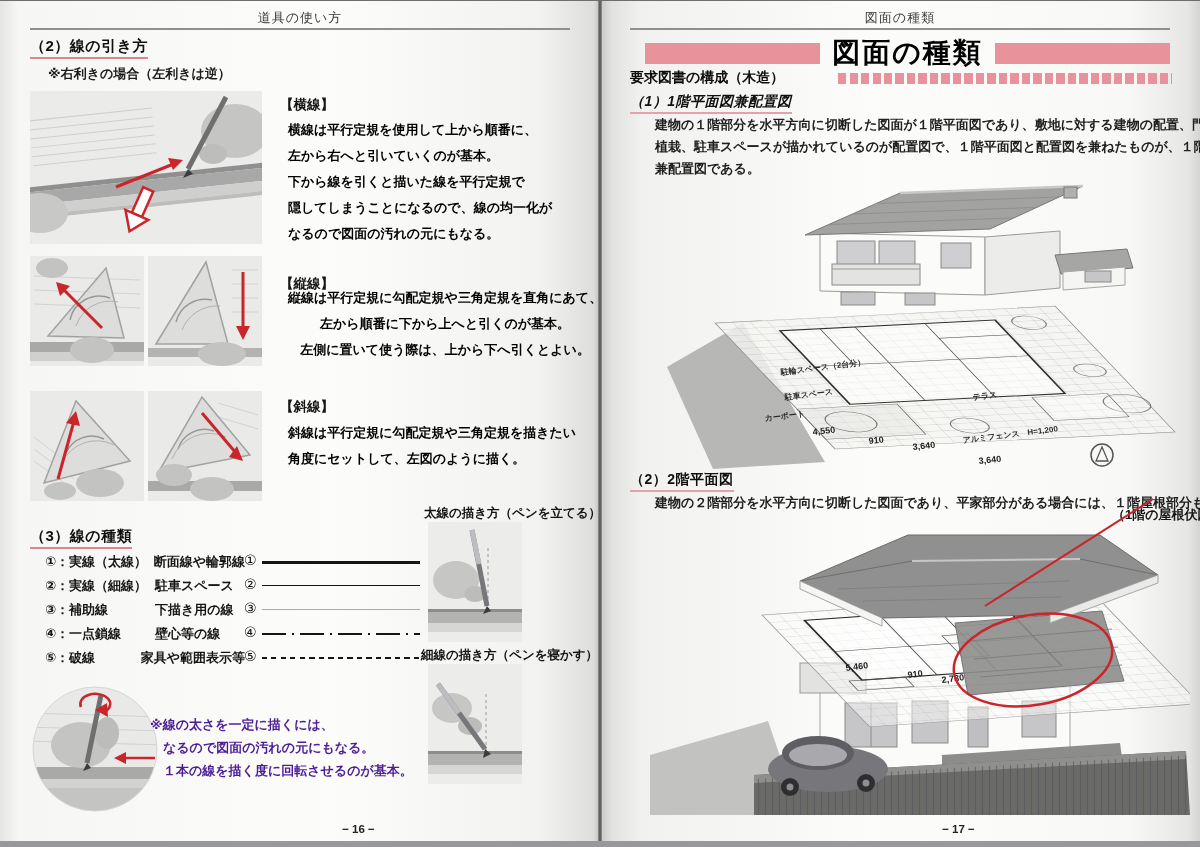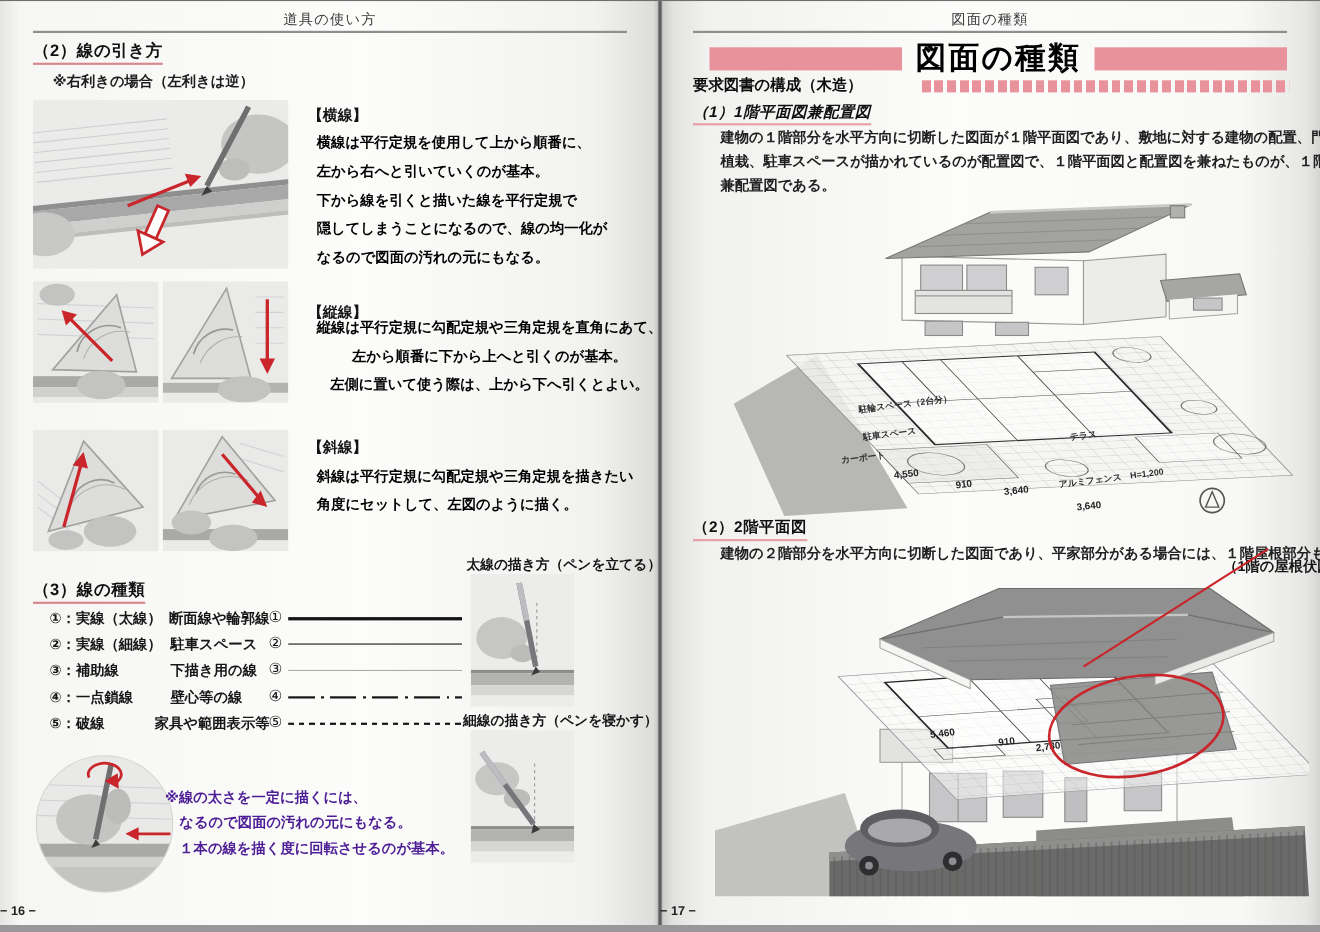--- a/index.html
+++ b/index.html
@@ -22,21 +22,21 @@
   .samp-row{position:relative;height:24px;}
   .samp-row .cn{position:absolute;left:0;top:2px;font-size:14px;color:#111;}
   .samp-row .ln{position:absolute;left:18px;right:0;top:11px;}
   .line1{border-top:3px solid #151515;}
   .line2{border-top:1.8px solid #151515;}
   .line3{border-top:1.2px solid #ababab;}
   .line4{height:2px;background:repeating-linear-gradient(90deg,#151515 0 24px,transparent 24px 30px,#151515 30px 32.5px,transparent 32.5px 38px);}
   .line5{height:1.8px;background:repeating-linear-gradient(90deg,#151515 0 5px,transparent 5px 9.5px);}
   .cap{font-size:12.5px;font-weight:700;color:#141414;white-space:nowrap;}
   .tip-line{font-size:13px;font-weight:600;color:#4c1d95;white-space:nowrap;height:23px;line-height:23px;}
-  .pgnum{width:717px;font-size:11.5px;font-weight:600;color:#222;}
+  .pgnum{width:717px;text-align:center;font-size:11.5px;font-weight:600;color:#222;}
   .titlebar{display:flex;align-items:center;width:525px;height:24px;}
   .titlebar .bar{flex:1;height:21px;background:#e8929c;}
   .titlebar .tt{margin:0 12px;font-size:28px;font-weight:700;color:#000;line-height:24px;letter-spacing:2px;white-space:nowrap;}
   .subrow{display:flex;align-items:center;width:542px;}
   .subrow .lbl{font-size:14px;font-weight:700;color:#0e0e0e;white-space:nowrap;}
   .subrow .dashes{flex:1;height:11px;margin-left:8px;background:repeating-linear-gradient(90deg,#e8929c 0 8px,transparent 8px 11.5px);}
   .callout{font-size:13px;font-weight:700;color:#151515;white-space:nowrap;}
   svg{display:block;}
   .ph{background:#ebecea;}
 </style>

